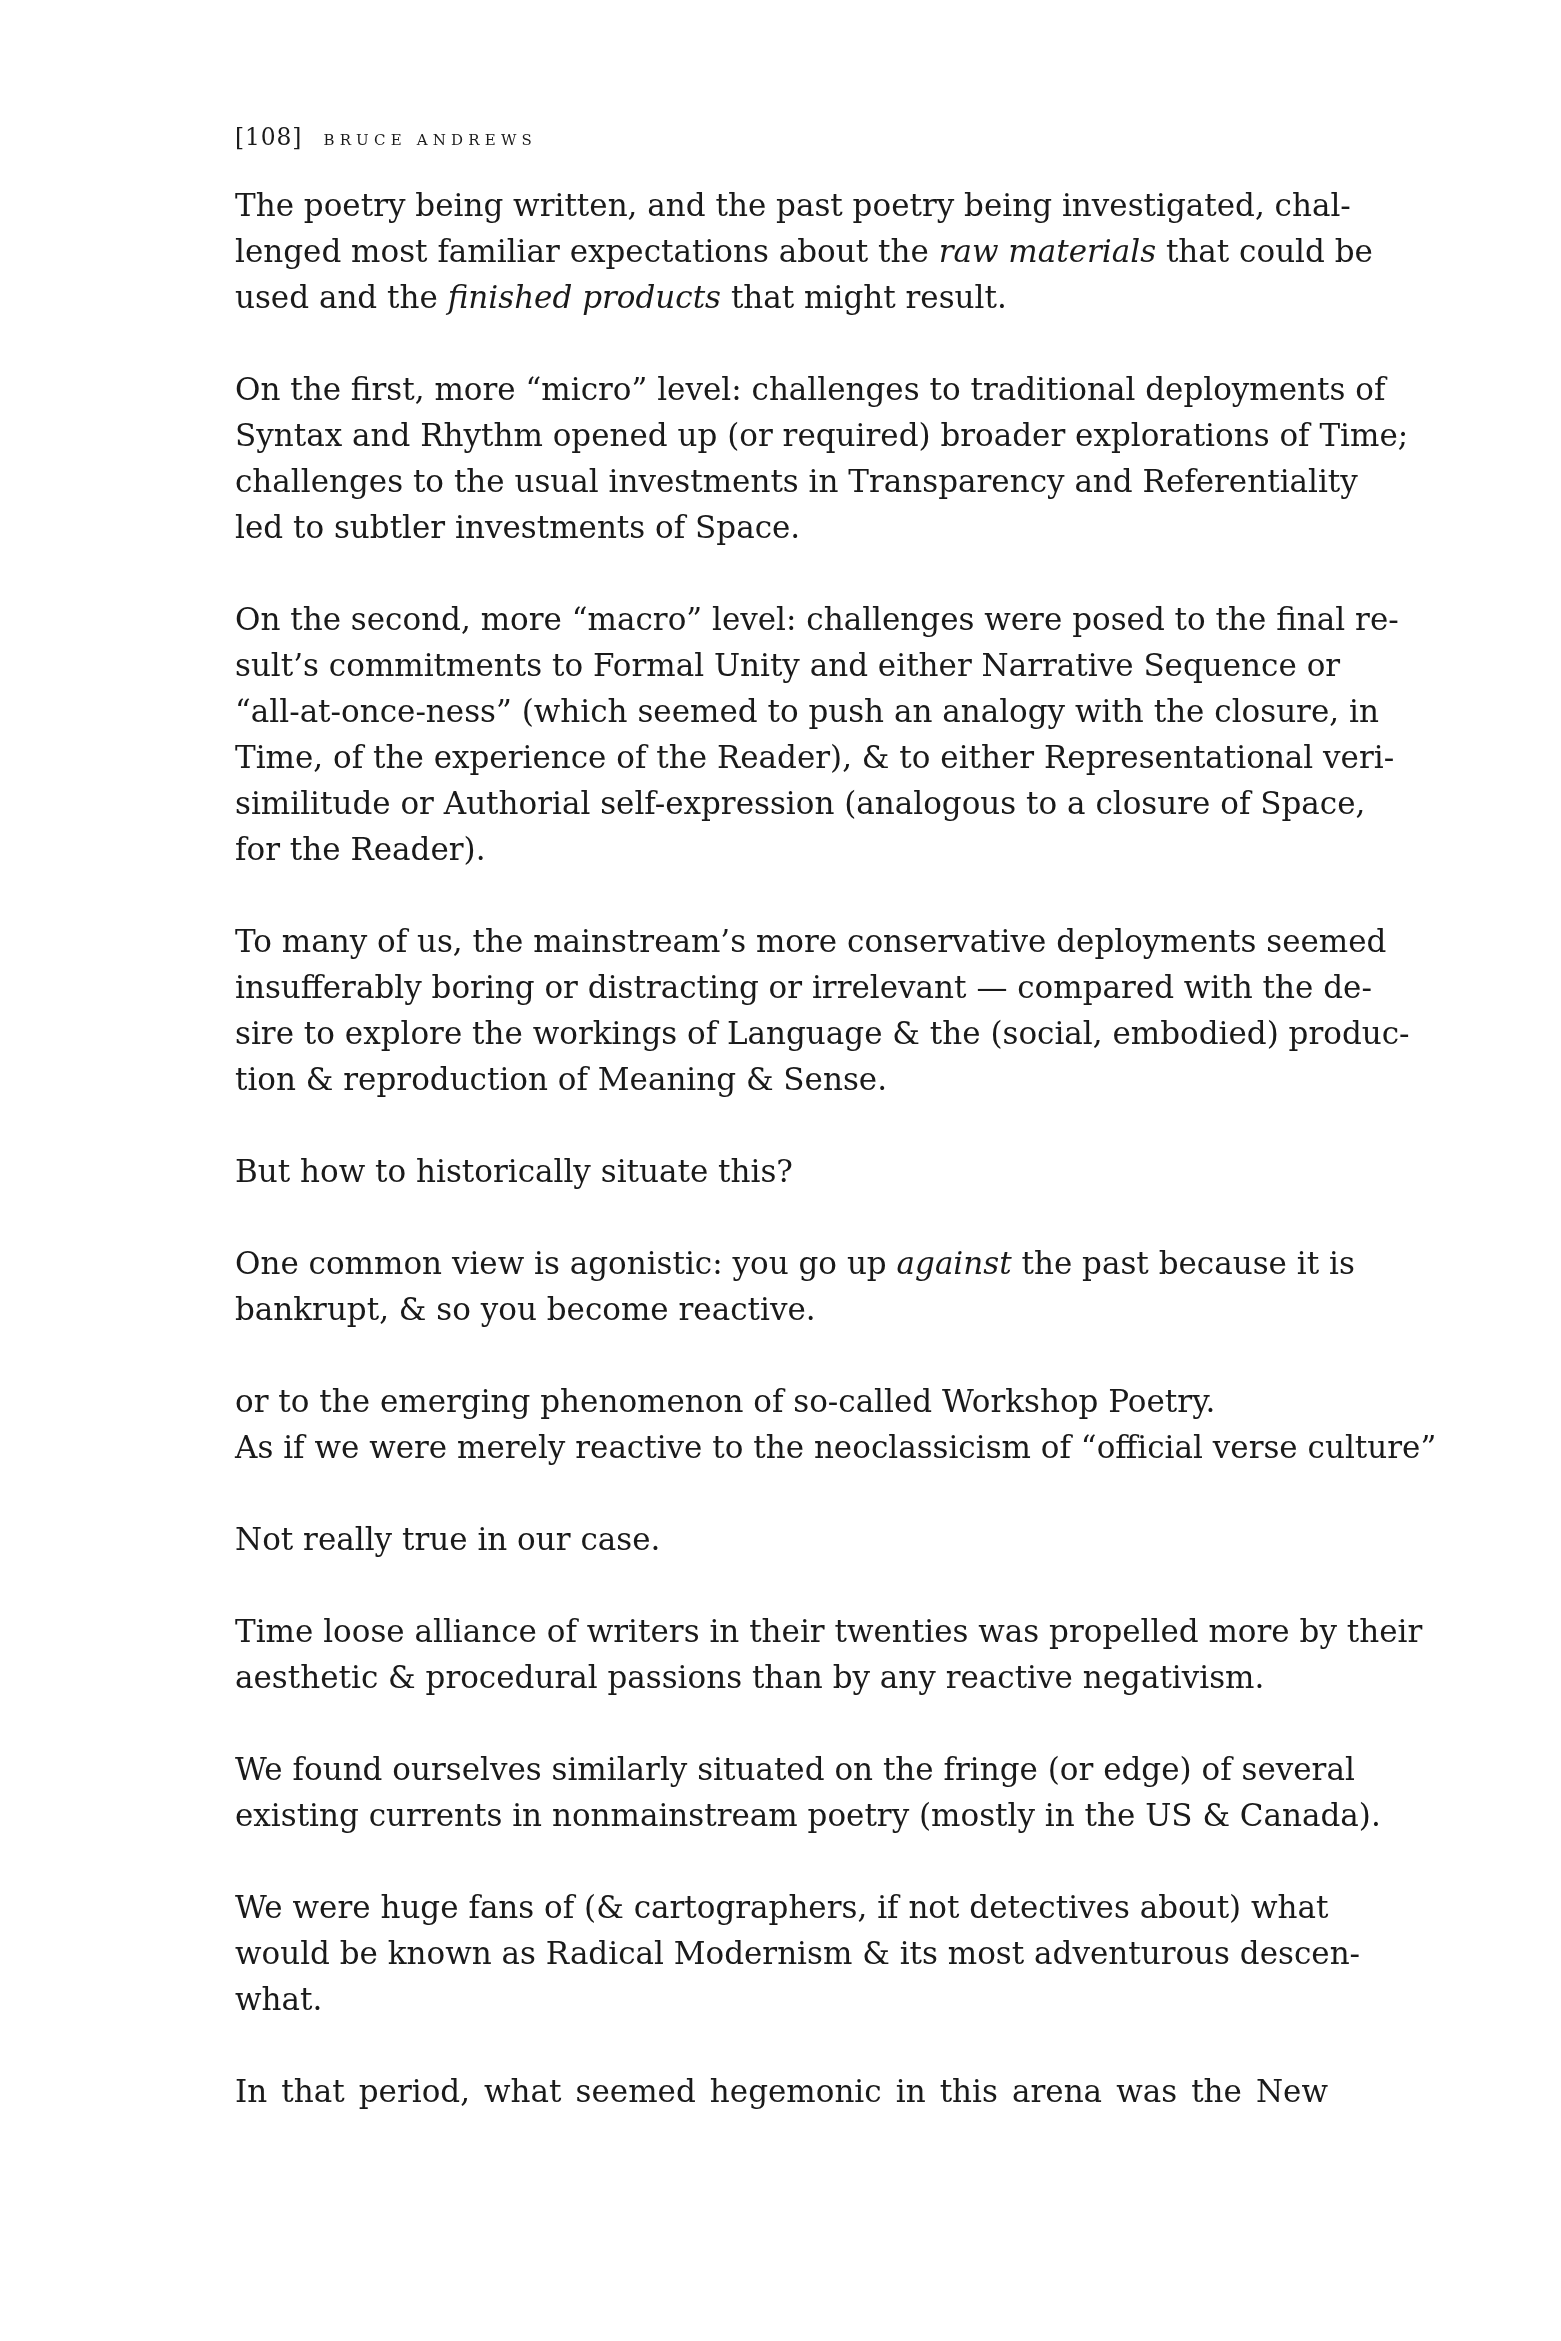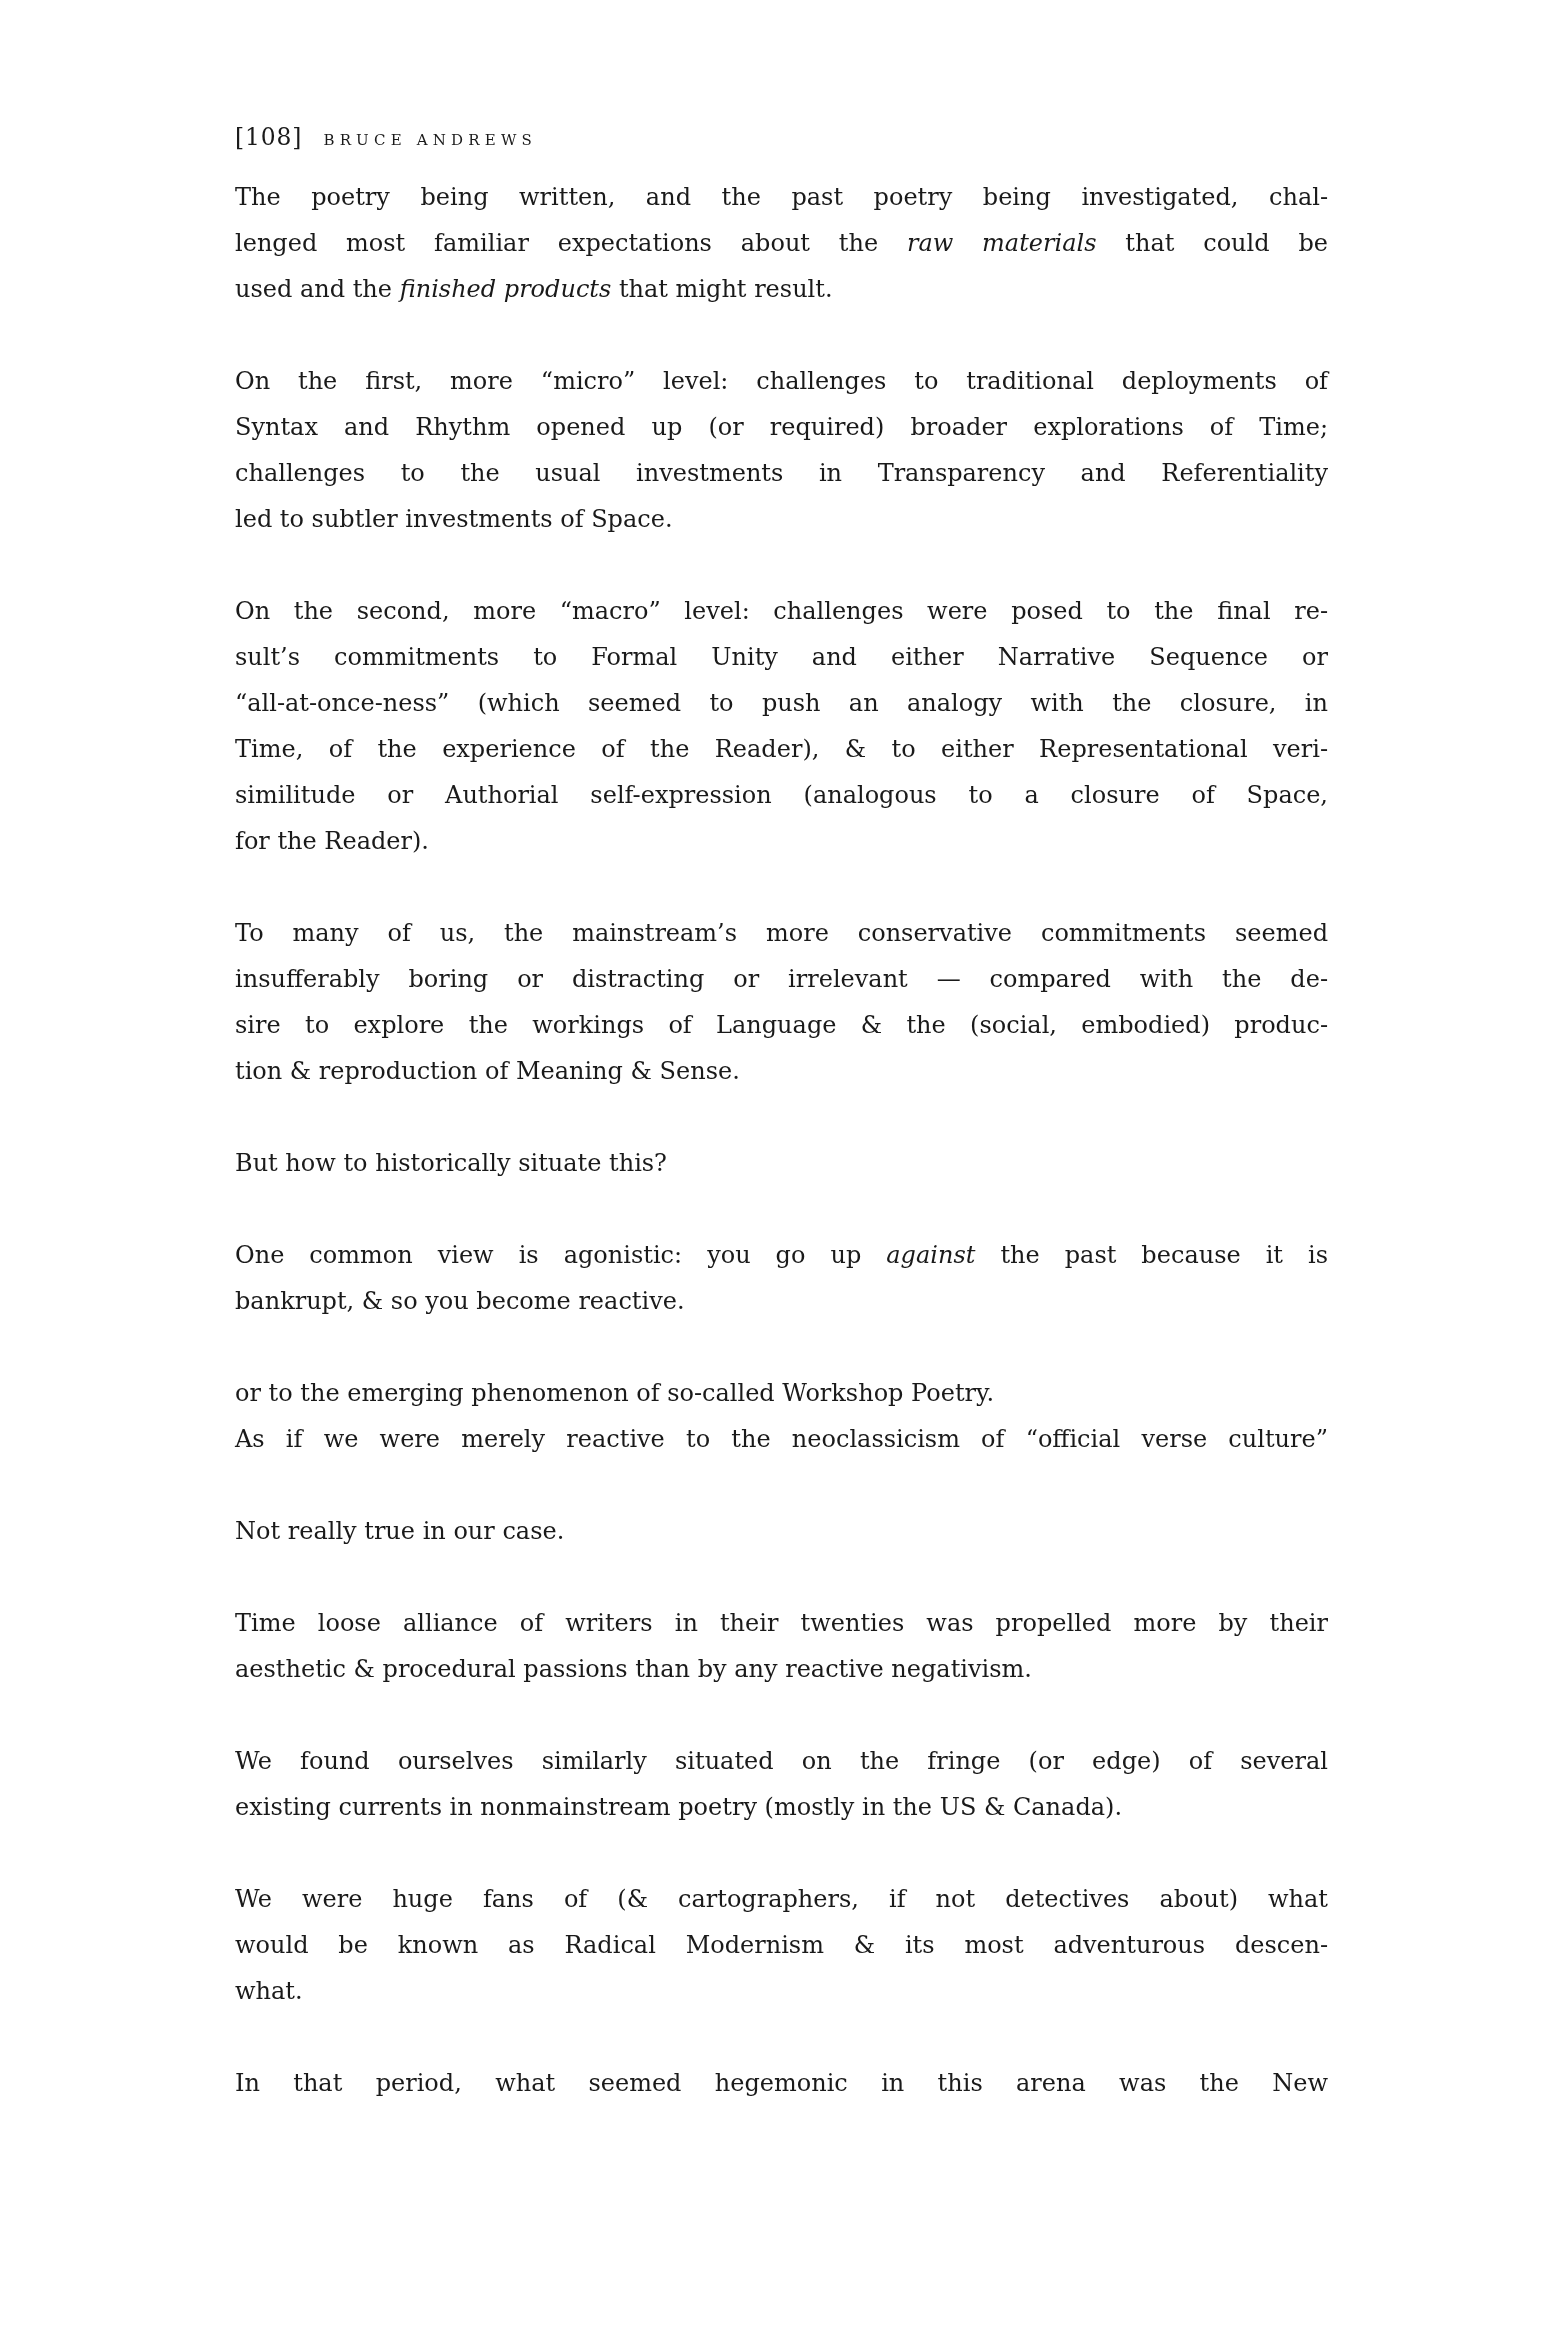--- a/index.html
+++ b/index.html
@@ -38,22 +38,22 @@
       letter-spacing: 5.2px;
       font-size: 15px;
     }
     .body-text {
       position: absolute;
       top: 174px;
       left: 0;
       width: 1093px;
     }
     .para {
-      margin: 0 0 46px 0;
-      font-size: 24px;
+      margin: 8px 0 46px 0;
+      font-size: 31px;
       line-height: 46px;
       text-align: justify;
     }
     .line {
       display: block;
       white-space: nowrap;
       text-align: justify;
       text-align-last: justify;
       height: 46px;
       overflow: visible;
@@ -87,21 +87,21 @@
       </p>
       <p class="para">
         <span class="line">On the second, more “macro” level: challenges were posed to the final re-</span>
         <span class="line">sult’s commitments to Formal Unity and either Narrative Sequence or</span>
         <span class="line">“all-at-once-ness” (which seemed to push an analogy with the closure, in</span>
         <span class="line">Time, of the experience of the Reader), &amp; to either Representational veri-</span>
         <span class="line">similitude or Authorial self-expression (analogous to a closure of Space,</span>
         <span class="line last">for the Reader).</span>
       </p>
       <p class="para">
-        <span class="line">To many of us, the mainstream’s more conservative commitments seemed</span>
+        <span class="line">To many of us, the mainstream’s more conservative deployments seemed</span>
         <span class="line">insufferably boring or distracting or irrelevant — compared with the de-</span>
         <span class="line">sire to explore the workings of Language &amp; the (social, embodied) produc-</span>
         <span class="line last">tion &amp; reproduction of Meaning &amp; Sense.</span>
       </p>
       <p class="para">
         <span class="line last">But how to historically situate this?</span>
       </p>
       <p class="para">
         <span class="line">One common view is agonistic: you go up <em>against</em> the past because it is</span>
         <span class="line last">bankrupt, &amp; so you become reactive.</span>

